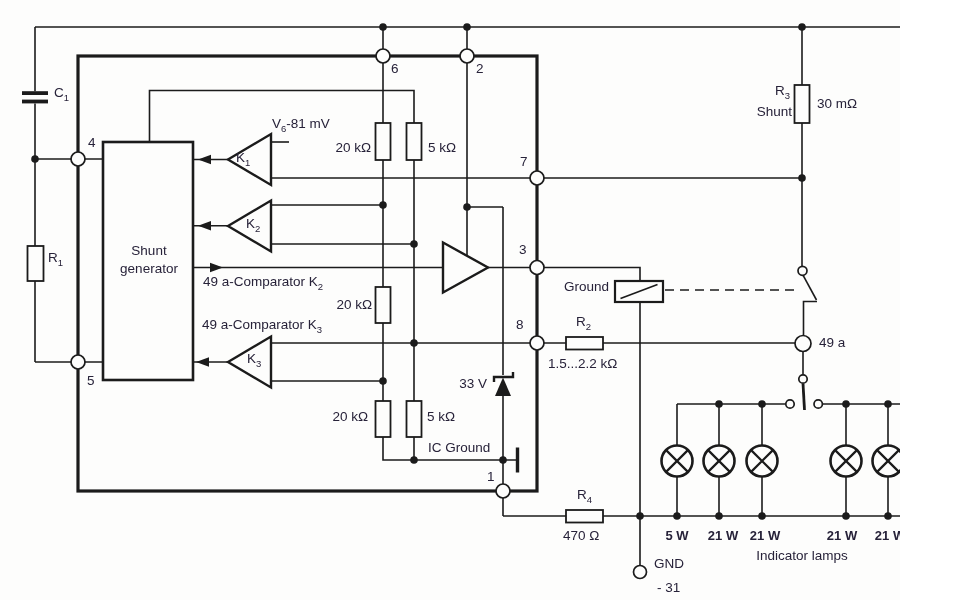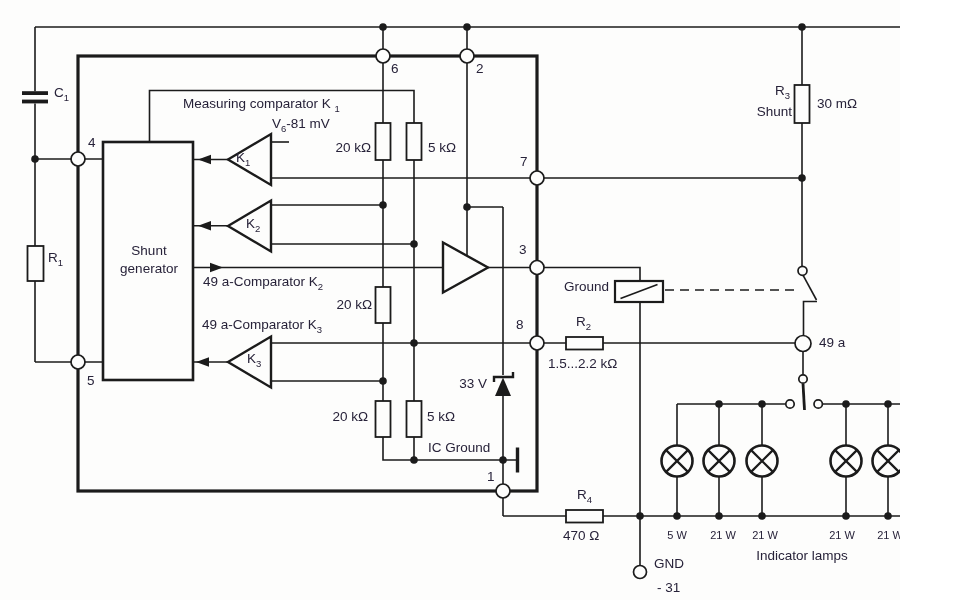--- a/index.html
+++ b/index.html
@@ -3,21 +3,21 @@
 <meta charset="utf-8">
 <style>
   html,body{margin:0;padding:0;background:#ffffff;}
   .stage{position:relative;width:900px;height:600px;background:#fdfdfc;
          font-family:"Liberation Sans",sans-serif;overflow:hidden;}
   .stage svg{position:absolute;left:0;top:0;}
   .lbl{position:absolute;white-space:nowrap;font-size:13.5px;color:#272239;line-height:1.1;}
   .sub{font-size:9.5px;vertical-align:-3.5px;}
   .rt{transform:translateX(-100%);}
   .ctr{transform:translateX(-50%);}
-  .sm{font-size:11px;}
+  .sm{font-size:13px;font-weight:bold;}
 </style>
 </head>
 <body>
 
 <div class="stage">
 
 <svg width="960" height="600" viewBox="0 0 960 600">
   <g stroke="#1b1b1b" fill="none" stroke-width="1.6">
 
     <path d="M35,27 H920"></path>
@@ -217,21 +217,20 @@
 
 <span class="lbl" style="left:88px;top:136px">4</span>
 <span class="lbl" style="left:87px;top:374px">5</span>
 <span class="lbl" style="left:391px;top:62px">6</span>
 <span class="lbl" style="left:476px;top:62px">2</span>
 <span class="lbl" style="left:520px;top:155px">7</span>
 <span class="lbl" style="left:519px;top:243px">3</span>
 <span class="lbl" style="left:516px;top:318px">8</span>
 <span class="lbl" style="left:487px;top:470px">1</span>
 
-<span class="lbl" style="left:183px;top:97px"><span>Measuring comparator K</span> <span class="sub">1</span></span>
 <span class="lbl" style="left:272px;top:117px"><span>V</span><span class="sub">6</span><span>-81 mV</span></span>
 
 <span class="lbl" style="left:236px;top:151px"><span>K</span><span class="sub">1</span></span>
 <span class="lbl" style="left:246px;top:217px"><span>K</span><span class="sub">2</span></span>
 <span class="lbl" style="left:247px;top:352px"><span>K</span><span class="sub">3</span></span>
 
 <span class="lbl ctr" style="left:149px;top:244px">Shunt</span>
 <span class="lbl ctr" style="left:149px;top:262px">generator</span>
 
 <span class="lbl rt" style="left:371px;top:141px">20 kΩ</span>

